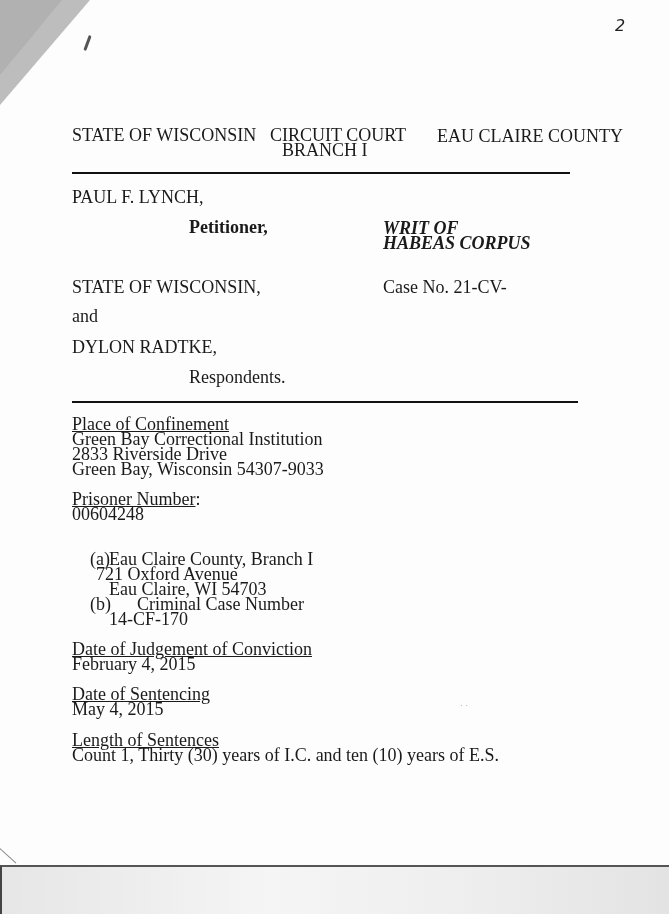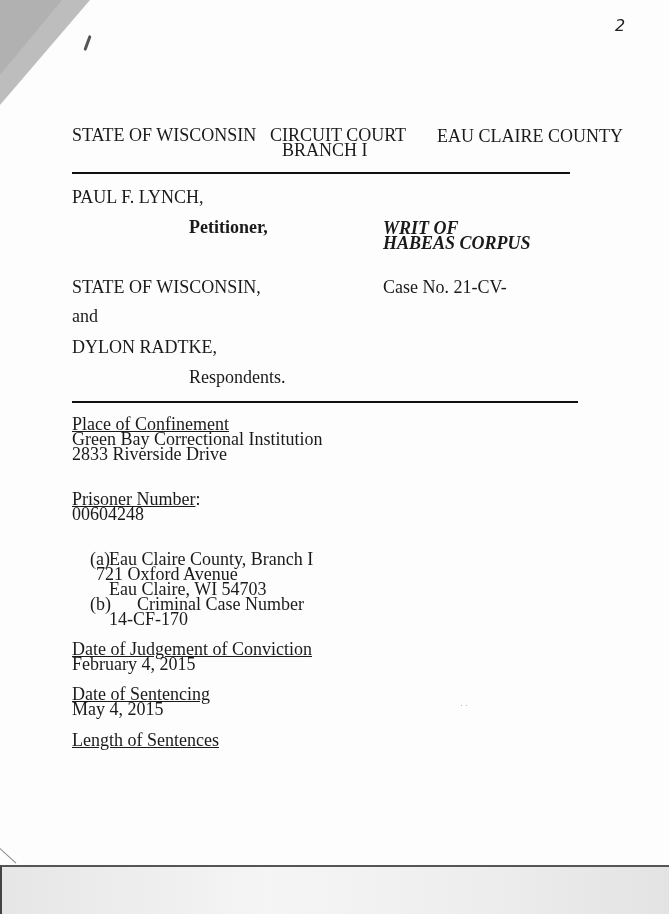--- a/index.html
+++ b/index.html
@@ -63,36 +63,38 @@
   <div class="txt" style="left:383px; top:280px;">Case No. 21-CV-</div>
   <div class="txt" style="left:72px; top:280px;">STATE OF WISCONSIN,</div>
   <div class="txt" style="left:72px; top:309px;">and</div>
   <div class="txt" style="left:72px; top:340px;">DYLON RADTKE,</div>
   <div class="txt" style="left:189px; top:370px;">Respondents.</div>
   <div class="rule" style="left:72px; top:401px; width:506px;"></div>
 
   <div class="txt u" style="left:72px; top:417px;">Place of Confinement</div>
   <div class="txt" style="left:72px; top:432px;">Green Bay Correctional Institution</div>
   <div class="txt" style="left:72px; top:447px;">2833 Riverside Drive</div>
+  <div class="txt" style="left:72px; top:462px;">Green Bay, Wisconsin 54307-9033</div>
 
   <div class="txt" style="left:72px; top:492px;"><span class="u">Prisoner Number</span><span>:</span></div>
   <div class="txt" style="left:72px; top:507px;">00604248</div>
 
   <div class="txt" style="left:90px; top:552px;">(a)</div>
   <div class="txt" style="left:109px; top:552px;">Eau Claire County, Branch I</div>
   <div class="txt" style="left:96px; top:567px;">721 Oxford Avenue</div>
   <div class="txt" style="left:109px; top:582px;">Eau Claire, WI 54703</div>
   <div class="txt" style="left:90px; top:597px;">(b)</div>
   <div class="txt" style="left:109px; top:597px;margin-left:28px;">Criminal Case Number</div>
   <div class="txt" style="left:109px; top:612px;">14-CF-170</div>
 
   <div class="txt u" style="left:72px; top:642px;">Date of Judgement of Conviction</div>
   <div class="txt" style="left:72px; top:657px;">February 4, 2015</div>
 
   <div class="txt u" style="left:72px; top:687px;">Date of Sentencing</div>
   <div class="txt" style="left:72px; top:702px;">May 4, 2015</div>
 
   <div class="txt u" style="left:72px; top:733px;">Length of Sentences</div>
+  <div class="txt" style="left:72px; top:748px;">Count 1, Thirty (30) years of I.C. and ten (10) years of E.S.</div>
 
   <div class="speck" style="left:460px; top:700px;">·  ·</div>
   <div class="fold-line"></div>
   <div class="bottom-bar"></div>
 </div>
 
 </body></html>

